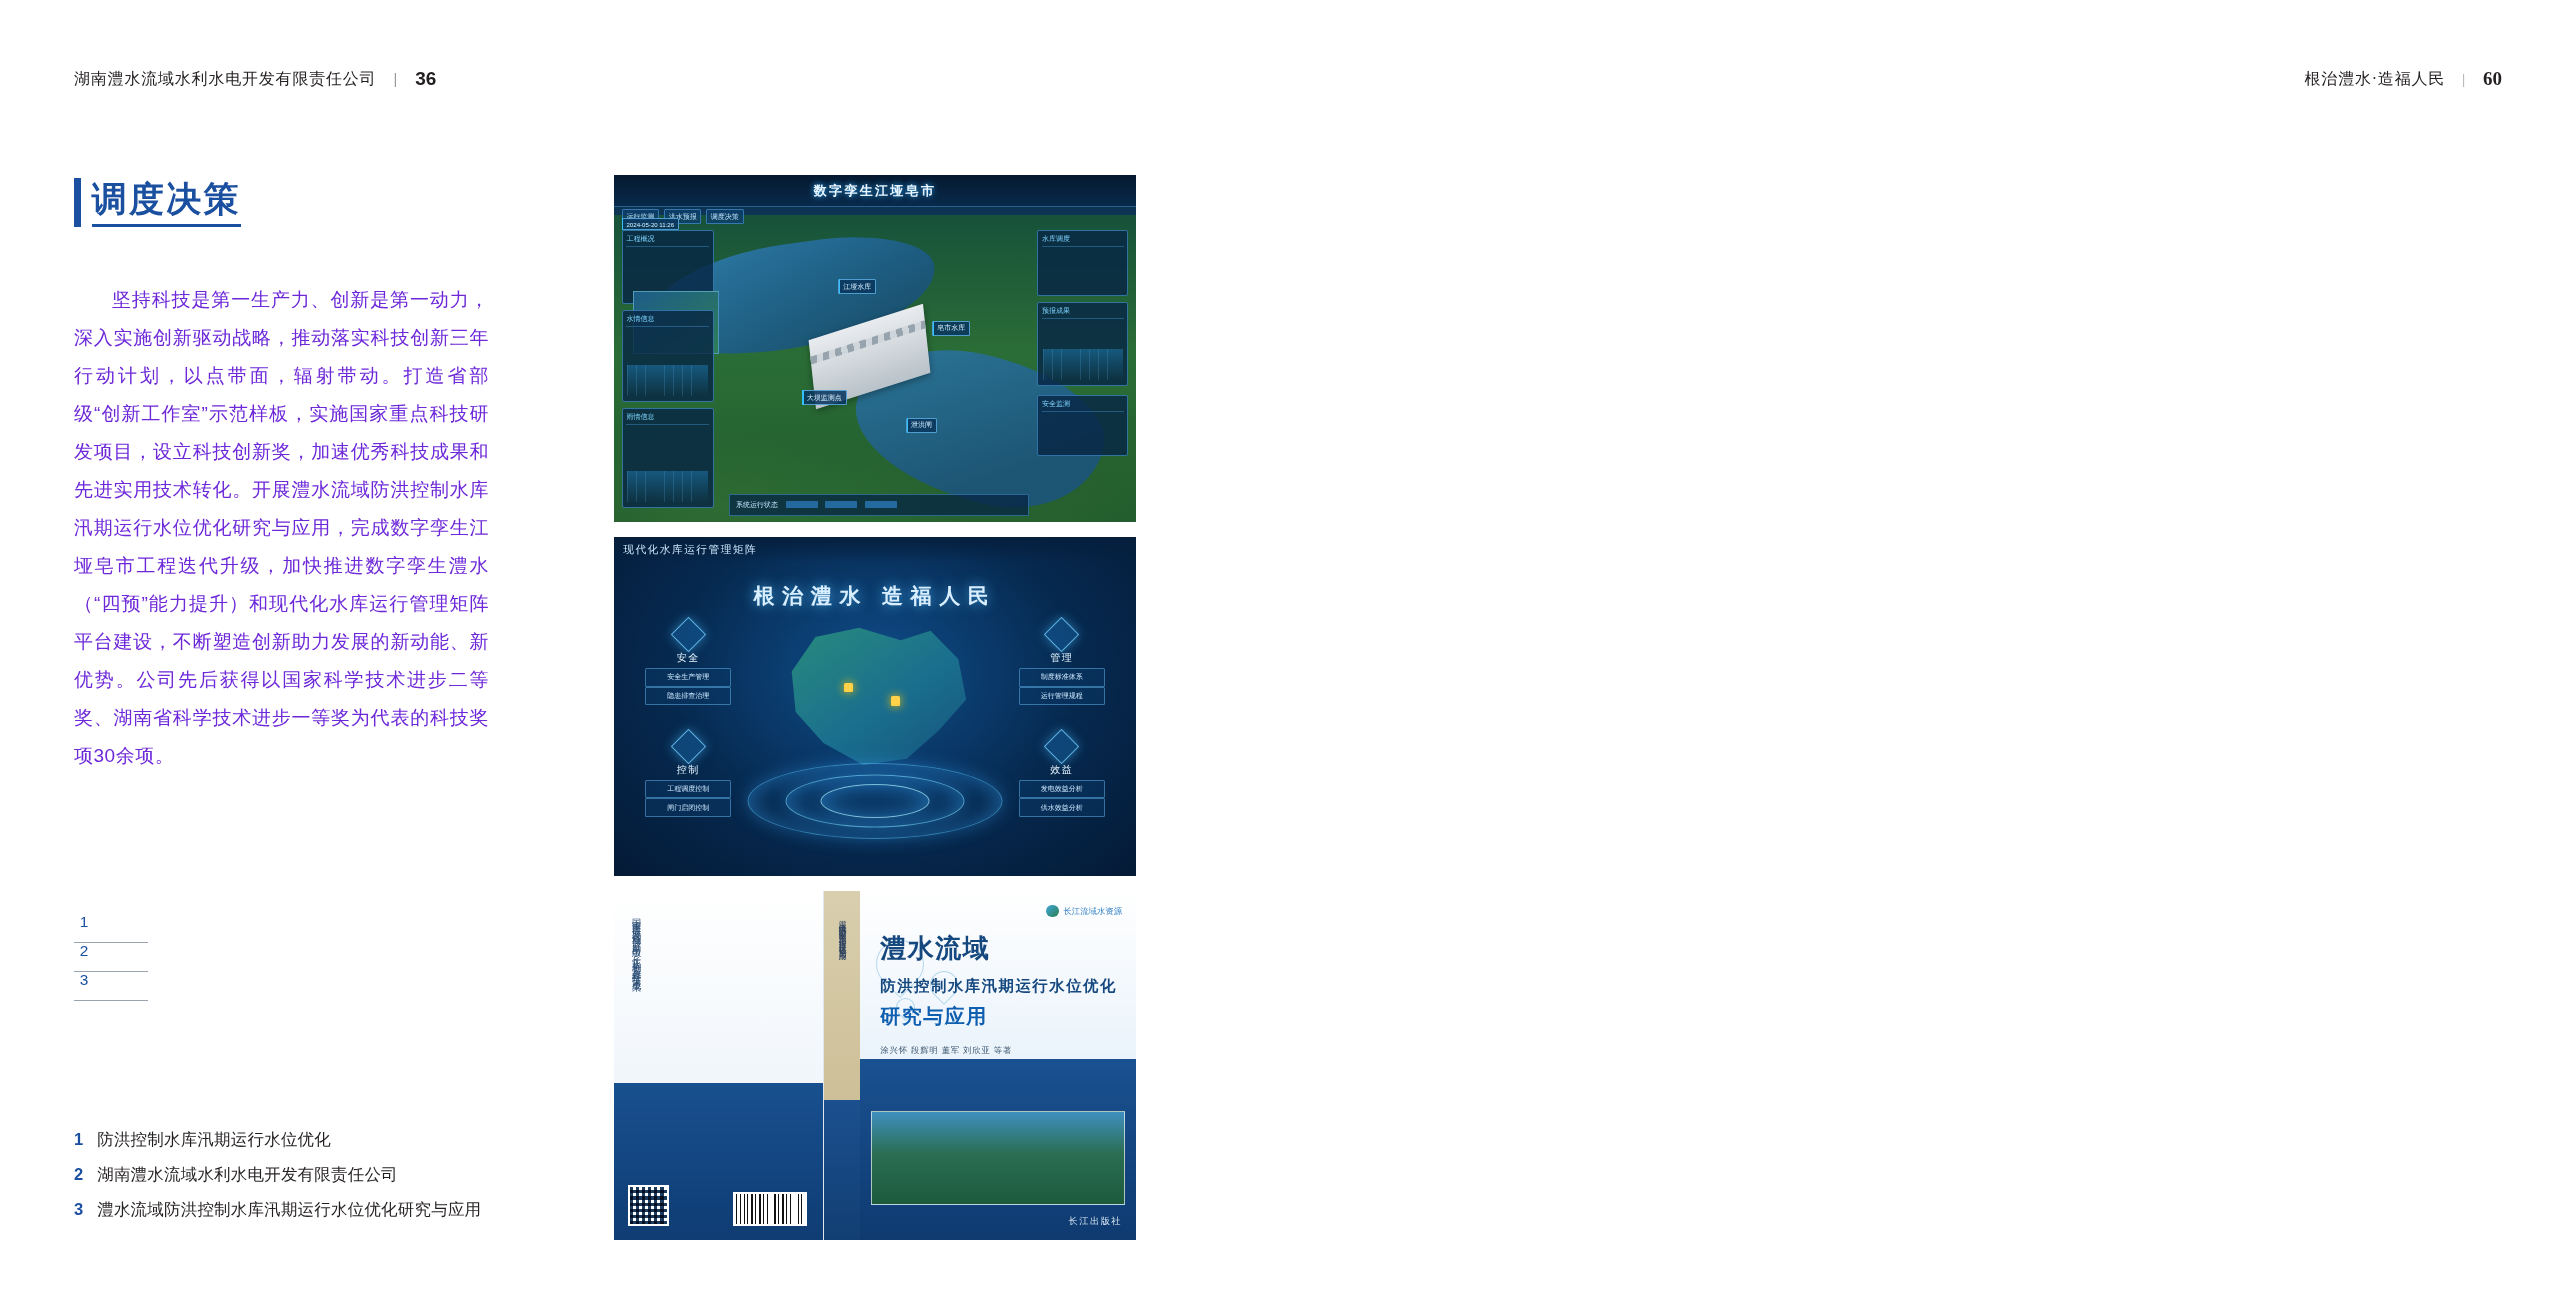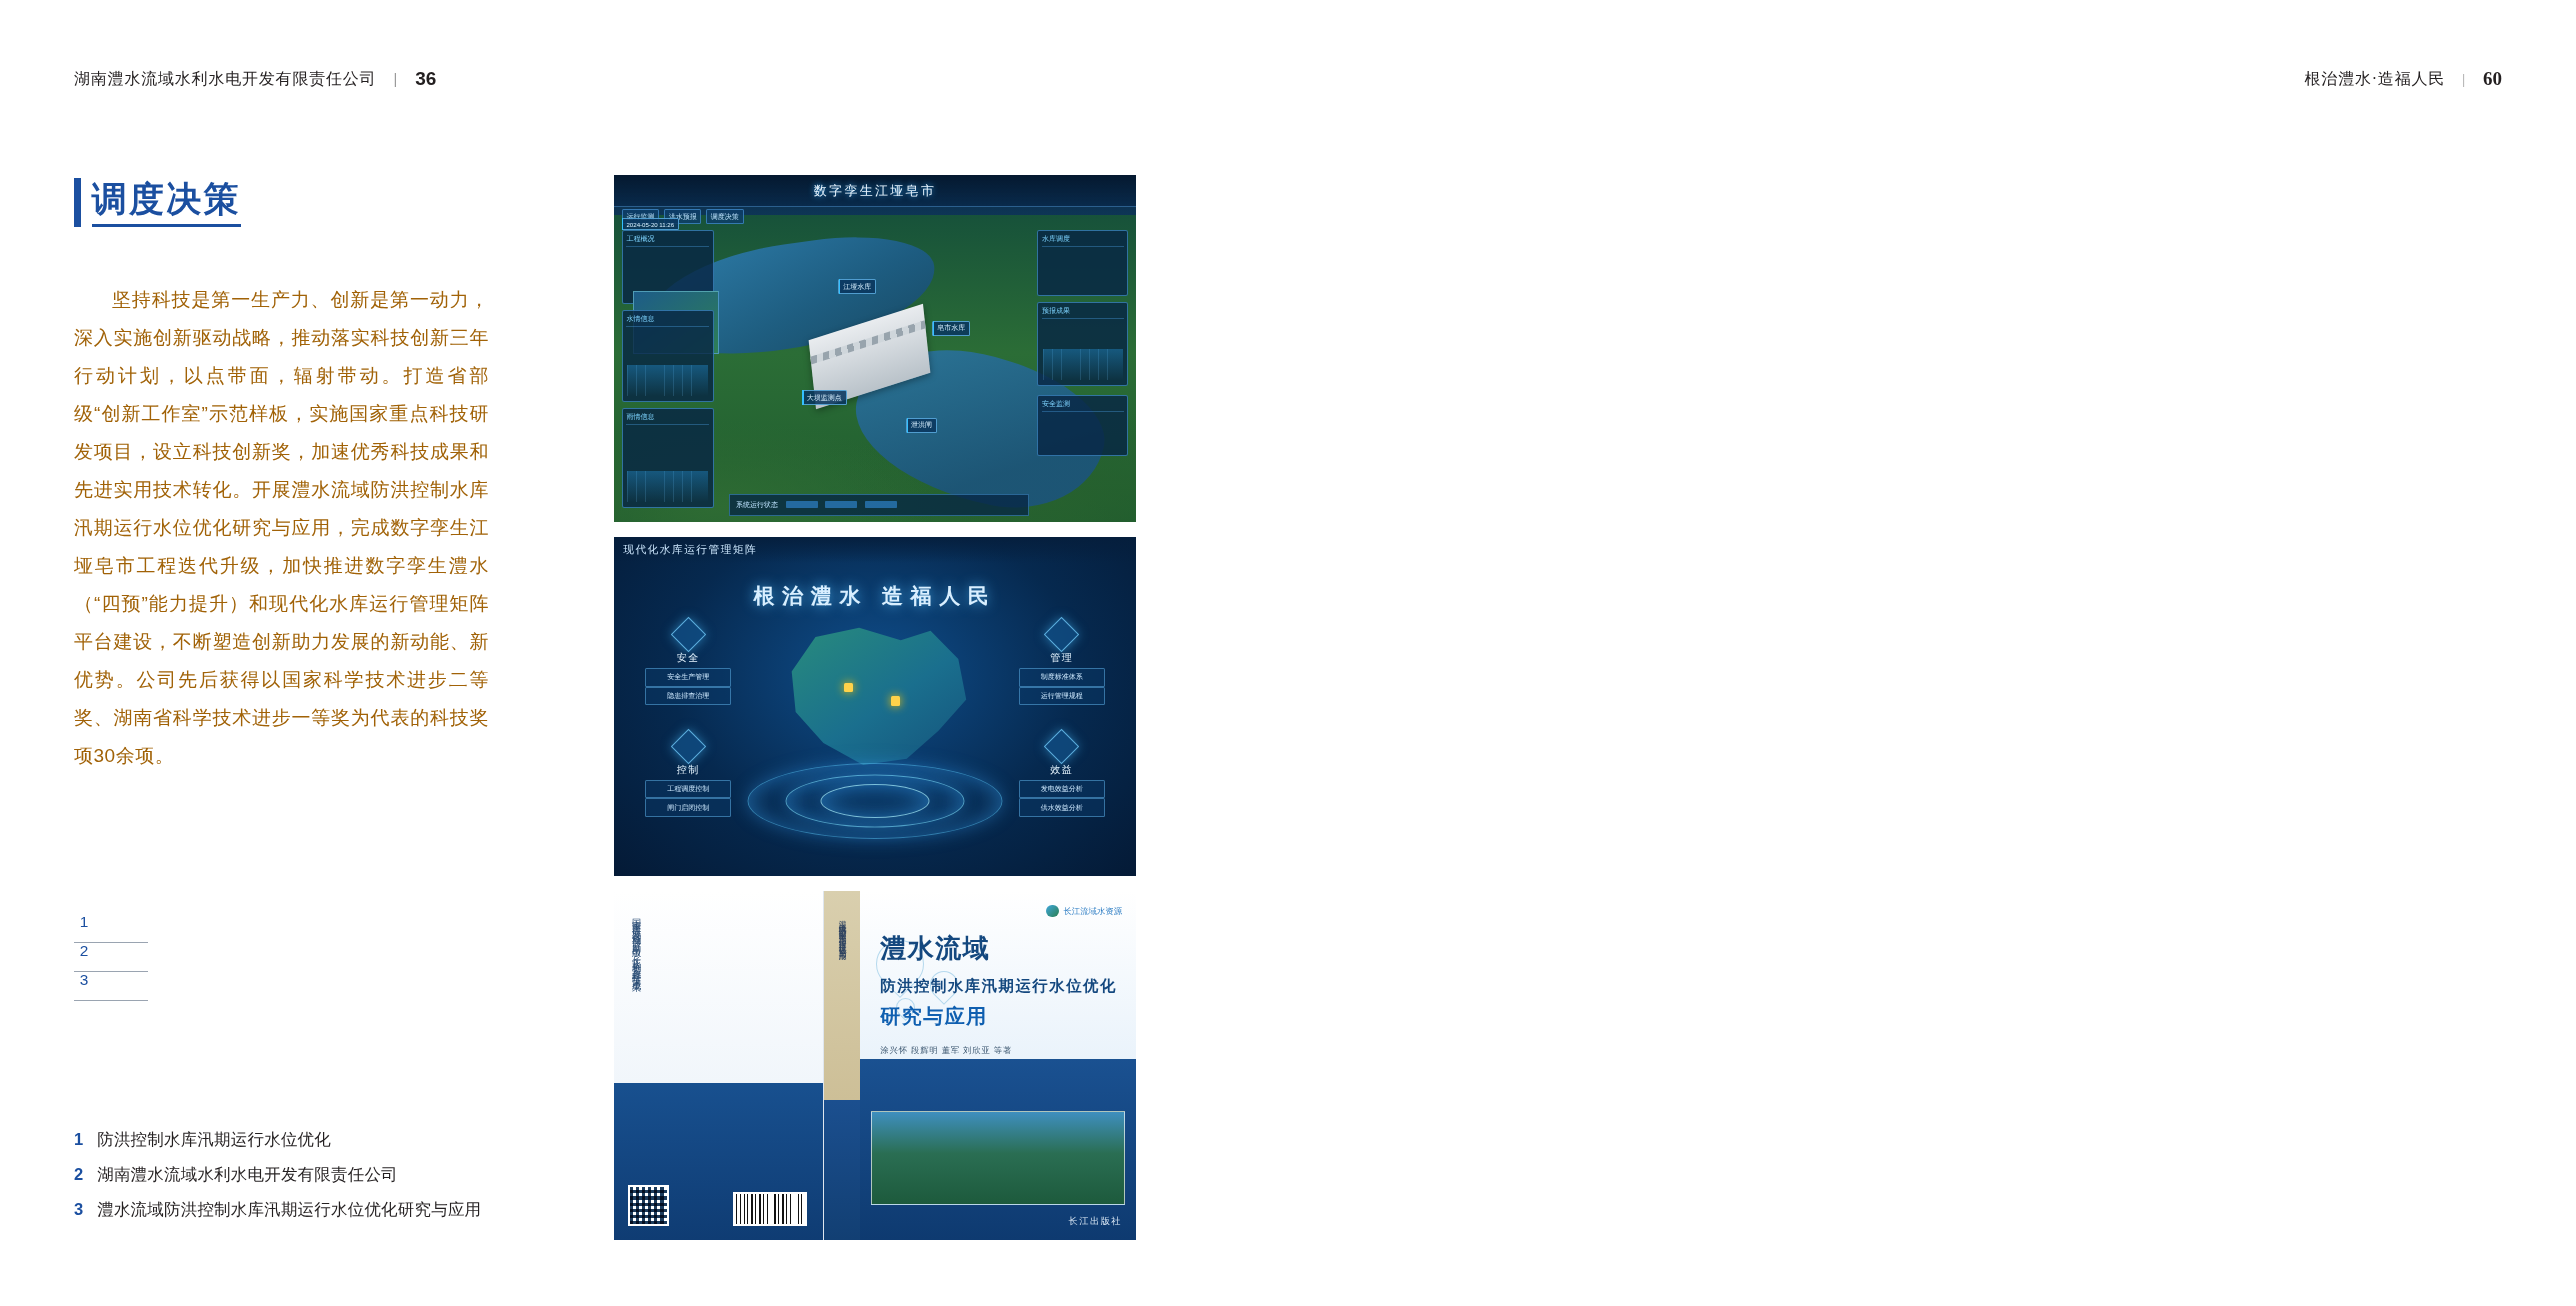--- a/index.html
+++ b/index.html
@@ -80,21 +80,21 @@
   .body-copy {
     position: absolute;
     left: 74px;
     top: 281px;
     width: 415px;
     font-size: 19px;
     line-height: 2.0;
     letter-spacing: 0.5px;
     text-align: justify;
     text-justify: inter-ideograph;
-    color: #a16207;
+    color: #6d28d9;
   }
   .body-copy p { margin: 0; text-indent: 2em; }
 
   
   .num-rules {
     position: absolute;
     font-size: 15.4px;
     color: #1b4fa0;
   }
   .num-rules .row {
@@ -193,21 +193,21 @@
     position:absolute; left:0; right:0; top: 17px; height: 7.7px;
     background: repeating-linear-gradient(90deg,#98a4ad 0 6.1px, #cfd6db 6.1px 12.3px);
   }
   .dt-topbar {
     position: absolute; left:0; right:0; top:0; height: 31px;
     background: linear-gradient(180deg, rgba(4,24,46,.95), rgba(8,40,74,.8));
     border-bottom: 0.8px solid rgba(90,180,255,.45);
     display: flex; align-items: center; justify-content: center;
     color: #cfe9ff; font-size: 13px; letter-spacing: 2.3px;
   }
-  .dt-topbar .dt-title { font-weight: normal; color:#eaf6ff; text-shadow: 0 0 6.1px #2aa9ff; }
+  .dt-topbar .dt-title { font-weight: bold; color:#eaf6ff; text-shadow: 0 0 6.1px #2aa9ff; }
   .dt-tabs { position:absolute; left: 7.7px; top: 34px; display:flex; gap:4.6px; }
   .dt-tabs span {
     font-size: 7px; color:#bfe4ff; background: rgba(14,62,104,.85);
     border:0.8px solid rgba(90,180,255,.5); border-radius:1.5px; padding:1.5px 3.8px;
   }
   .dt-panel {
     position: absolute;
     background: rgba(7,38,68,.82);
     border: 0.8px solid rgba(80,170,240,.55);
     border-radius: 2.3px;

